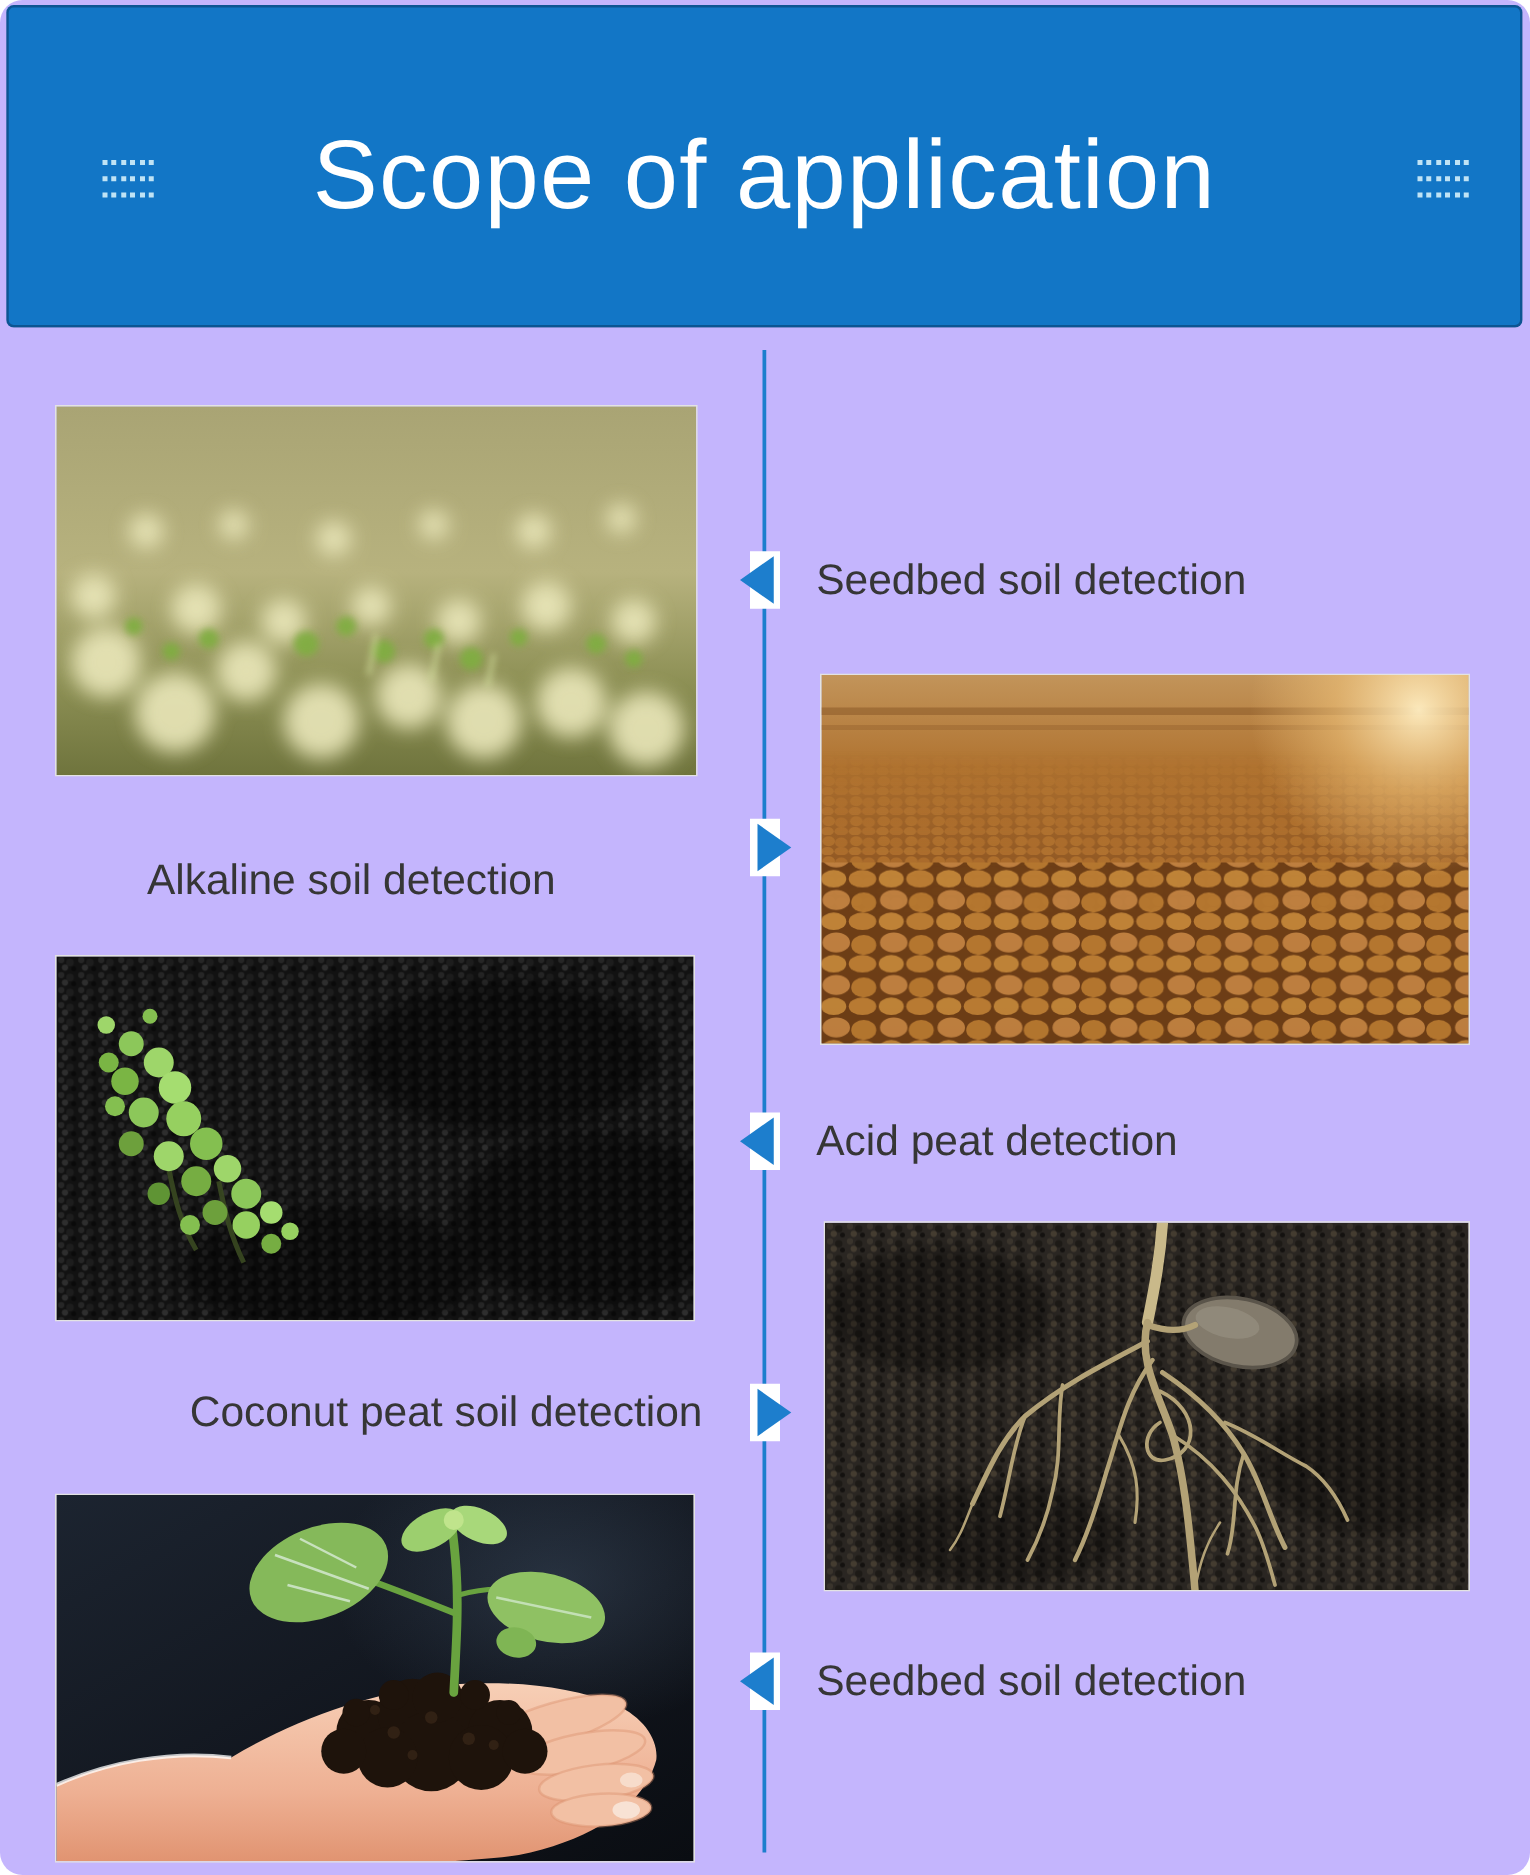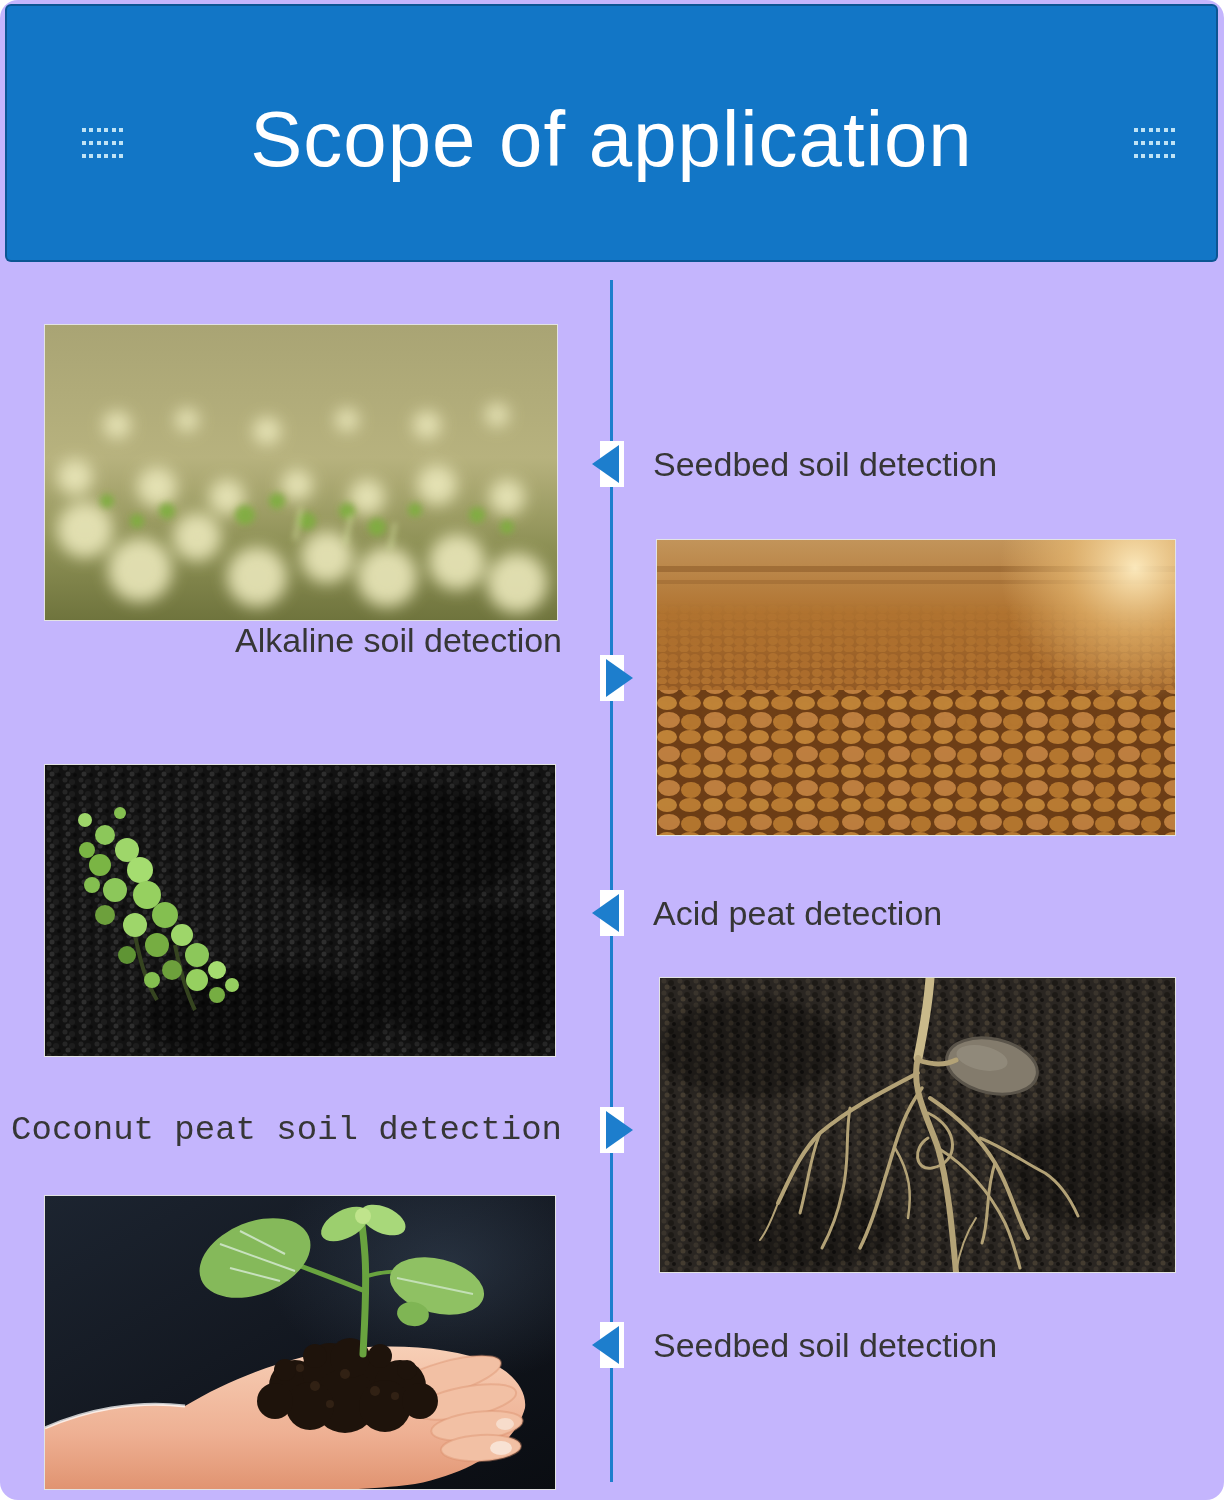--- a/index.html
+++ b/index.html
@@ -148,21 +148,21 @@
       <rect x="0" y="60" width="518" height="130" fill="url(#peb2)" opacity=".7" mask="url(#mFade)"></rect>
       <rect x="0" y="150" width="518" height="145" fill="url(#peb)" opacity=".95"></rect>
       <rect x="0" y="26" width="518" height="6" fill="#8a5a28" opacity=".55"></rect>
       <rect x="0" y="40" width="518" height="4" fill="#8a5a28" opacity=".35"></rect>
       <circle cx="478" cy="28" r="135" fill="url(#sun)"></circle>
     </svg>
   </div>
 
   <div class="gap" style="top:655px;"></div>
   <div class="arrow right" style="top:659px;"></div>
-  <div class="lbl lside" style="top:620px;">Alkaline soil detection</div>
+  <div class="lbl lside" style="top:684px;text-align:center;">Alkaline soil detection</div>
 
   <div class="photo" style="left:45px;top:765px;width:510px;height:291px;">
     <svg viewBox="0 0 510 291" preserveAspectRatio="none">
       <defs>
         <pattern id="soil3" patternUnits="userSpaceOnUse" width="16" height="12">
           <rect width="16" height="12" fill="#121212"></rect>
           <circle cx="4" cy="3" r="2.5" fill="#262626"></circle>
             <circle cx="11" cy="5" r="3" fill="#1d1d1d"></circle>
           <circle cx="7" cy="9" r="2.5" fill="#2e2e2e"></circle>
             <circle cx="14" cy="10" r="2" fill="#0a0a0a"></circle>
@@ -250,21 +250,21 @@
         <path d="M278,170 C310,190 330,215 345,245 C352,260 356,275 360,290" stroke-width="3"></path>
         <path d="M268,135 C300,150 300,185 272,190 C255,193 252,170 268,160" stroke-width="3"></path>
         <path d="M296,294 C300,270 306,255 316,240" stroke-width="2"></path>
         <path d="M118,225 C112,240 108,252 100,262" stroke-width="2"></path>
       </g>
     </svg>
   </div>
 
   <div class="gap" style="top:1107px;"></div>
   <div class="arrow right" style="top:1111px;"></div>
-  <div class="lbl lside" style="top:1110px;font-family:Liberation Mono, monospace;">Coconut peat soil detection</div>
+  <div class="lbl lside" style="top:1110px;">Coconut peat soil detection</div>
 
   <div class="photo" style="left:45px;top:1196px;width:510px;height:293px;">
     <svg viewBox="0 0 510 293" preserveAspectRatio="none">
       <defs>
         <linearGradient id="hbg" x1="0" y1="0" x2="1" y2="1">
           <stop offset="0" stop-color="#1c2430"></stop>
             <stop offset=".6" stop-color="#11151d"></stop>
             <stop offset="1" stop-color="#0a0d12"></stop>
         </linearGradient>
         <linearGradient id="skin" x1="0" y1="0" x2="0" y2="1">

